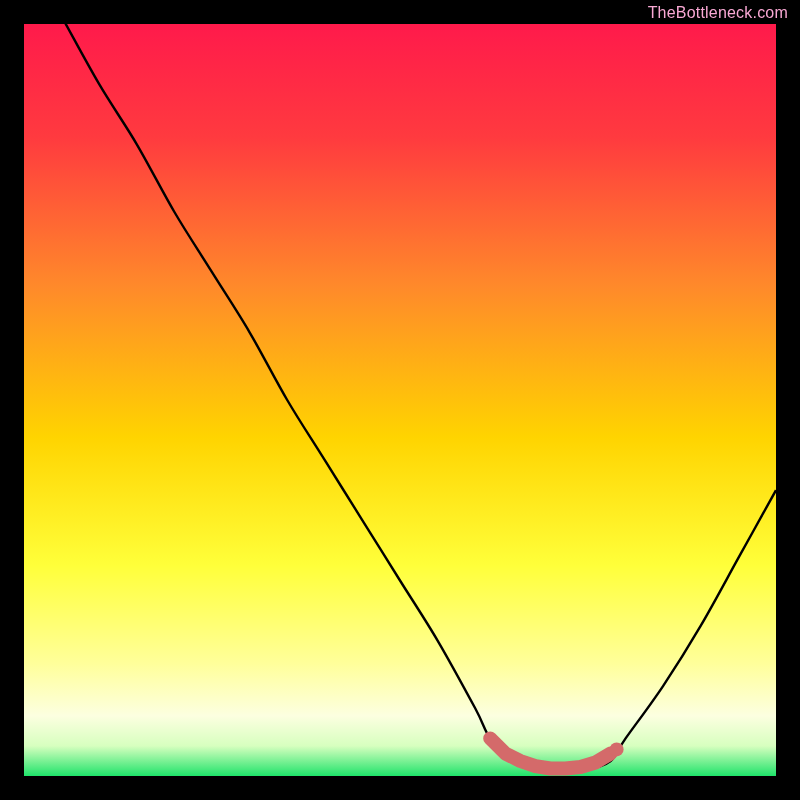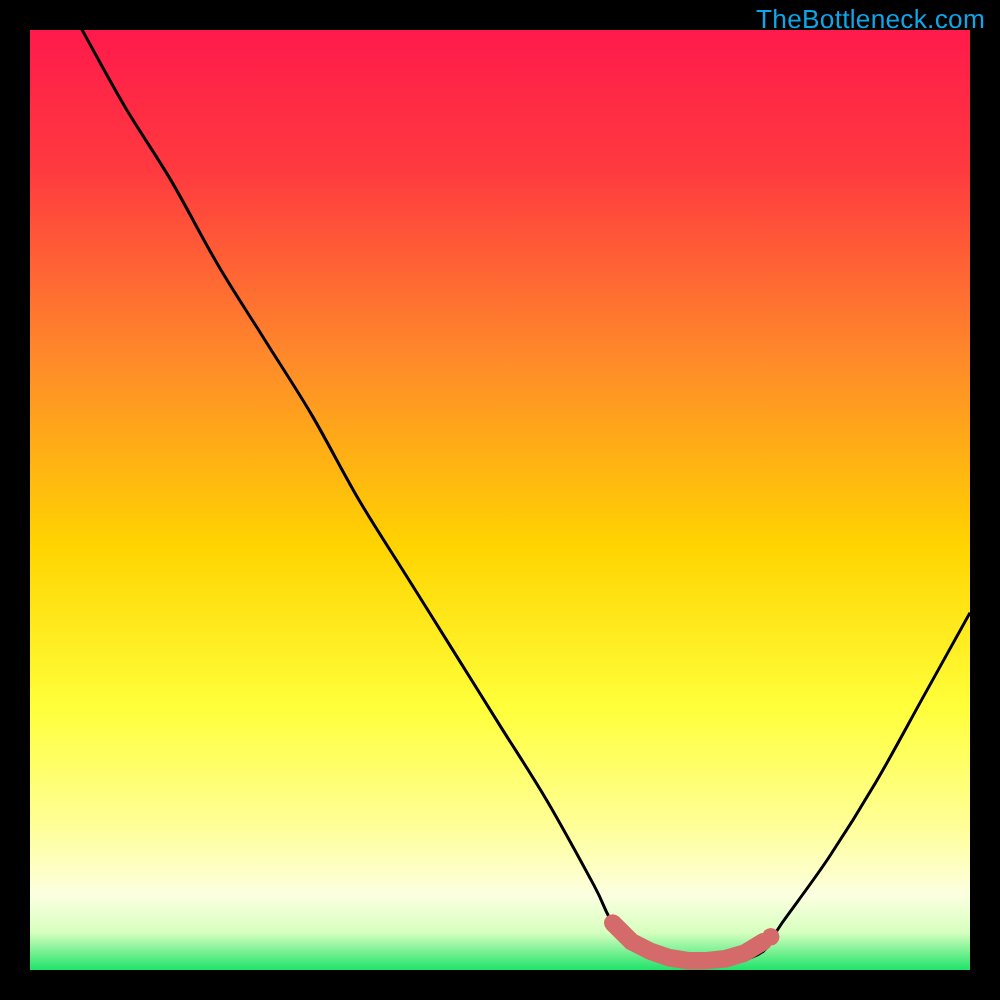--- a/index.html
+++ b/index.html
@@ -37,23 +37,23 @@
     left: 0;
     top: 0;
     width: 100%;
     height: 100%;
   }
   .watermark {
     position: absolute;
     top: 4px;
     right: 12px;
     font-family: Arial, Helvetica, sans-serif;
-    font-size: 21px;
+    font-size: 16px;
     font-weight: 500;
-    color: #0ea5e9;
+    color: #f9a8d4;
     letter-spacing: 0.2px;
   }
 </style>
 </head>
 <body>
 
 <div class="plot-wrap">
 
   <div class="plot-area">
 

